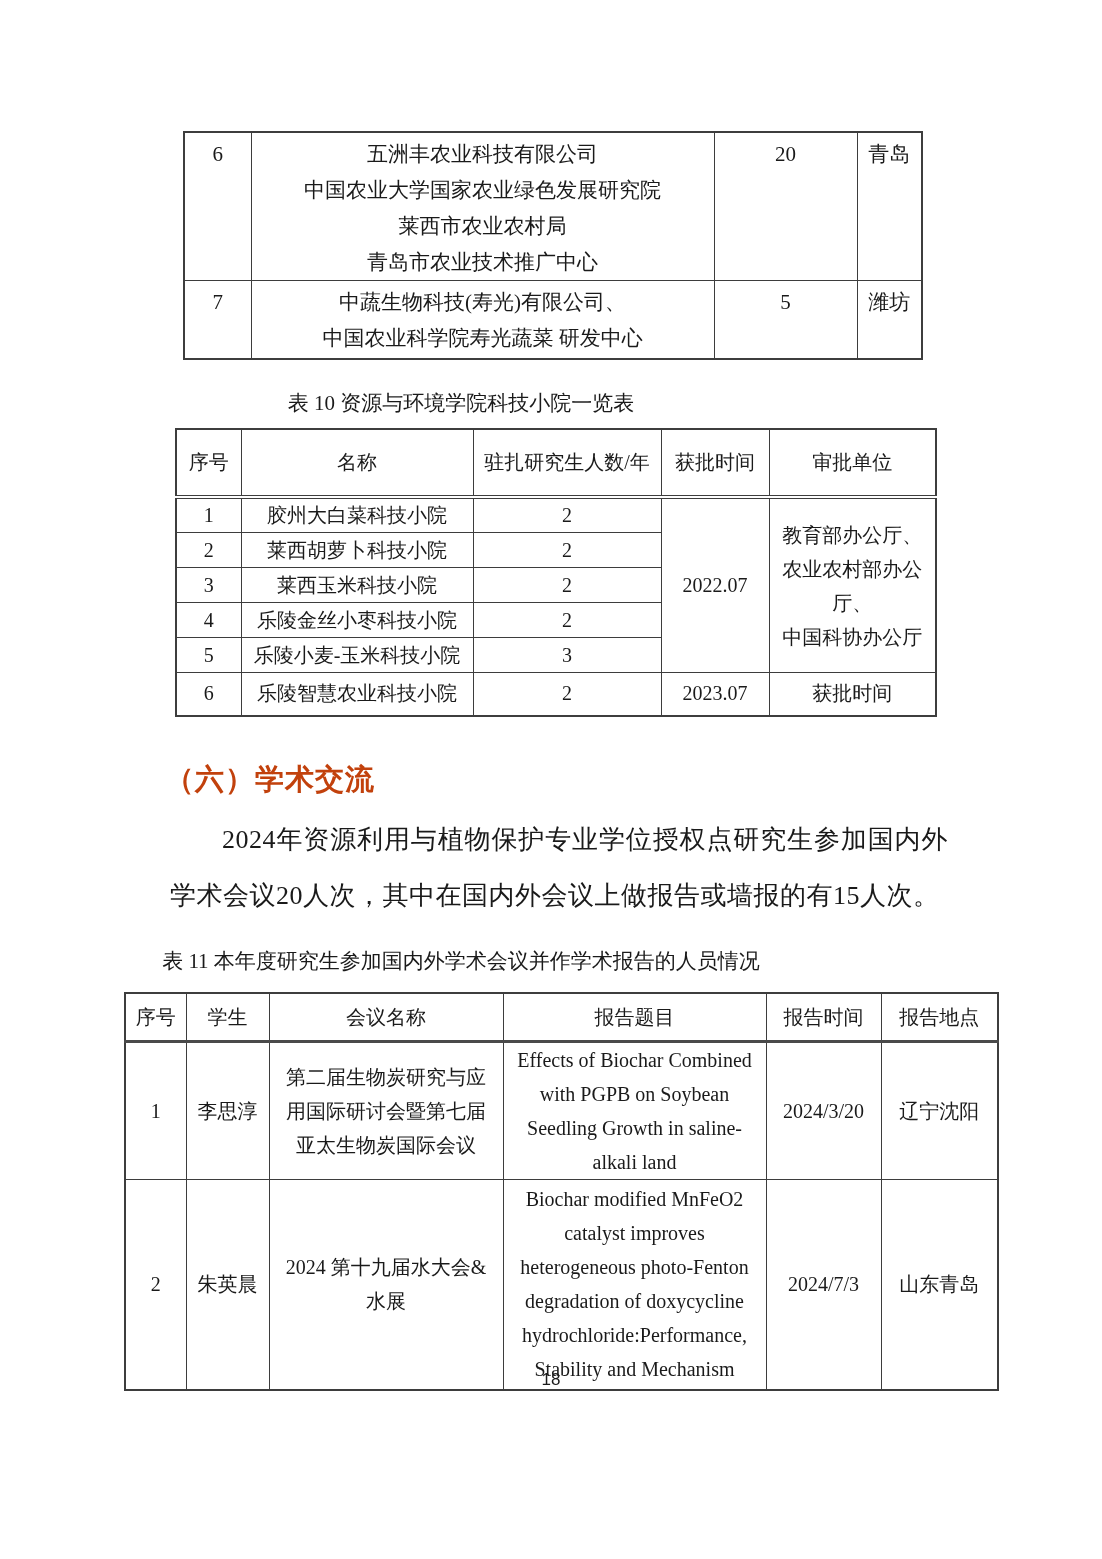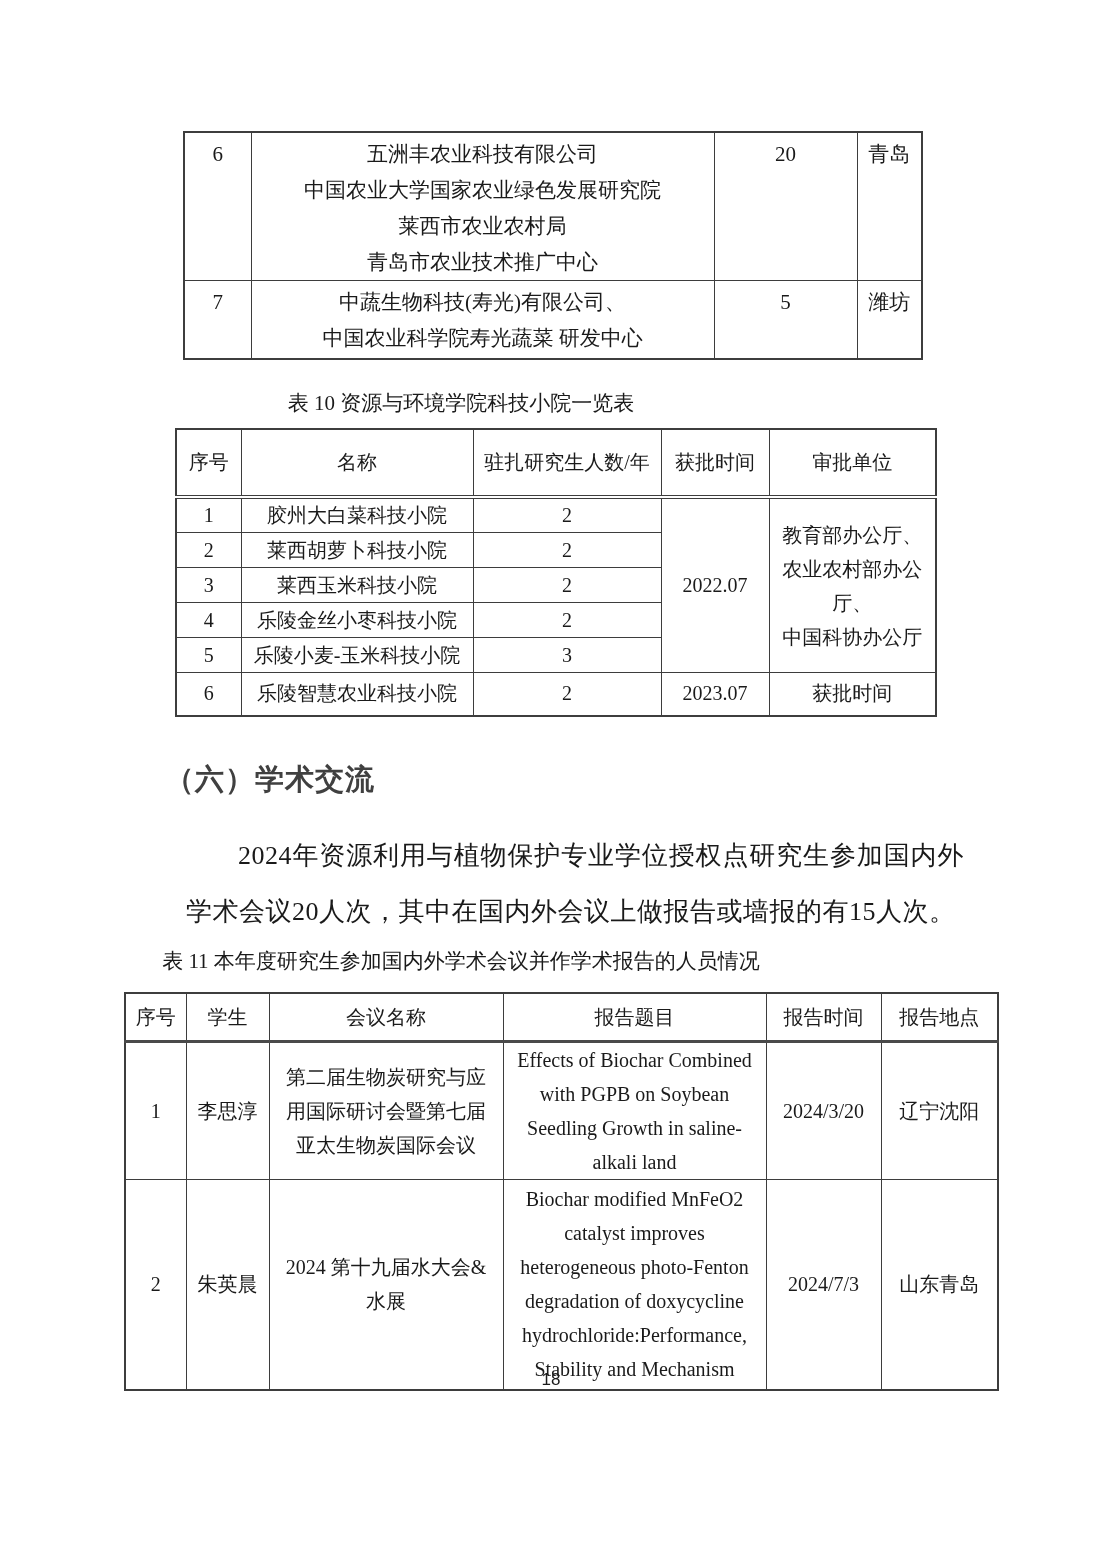--- a/index.html
+++ b/index.html
@@ -29,24 +29,24 @@
   .tbl10 { left:175px; top:428px; width:760px; border: 2px solid #3d3d3d; }
   .tbl10 th, .tbl10 td { font-size:20px; line-height:33px; padding:0 4px; }
   .tbl10 thead th { border-bottom: 4px double #3d3d3d; }
   .headwrap { width:166px; margin:8px auto; }
   .unitwrap div { line-height:34px; }
 
   
   .heading {
     position:absolute; left:165px; top:760px; margin:0;
     font-family:"Liberation Sans","DejaVu Sans",sans-serif;
-    font-weight:bold; font-size:29px; letter-spacing:1px; color:#404040;
+    font-weight:bold; font-size:29px; letter-spacing:1px; color:#c2410c;
   }
   .para {
-    position:absolute; left:170px; top:812px; width:778px; margin:16px;
+    position:absolute; left:170px; top:812px; width:778px; margin:0;
     font-size:26px; line-height:56px; text-indent:2em;
     text-align:justify; letter-spacing:0.5px;
   }
 
   
   .tbl11 { left:124px; top:992px; width:873px; border: 2px solid #3d3d3d; }
   .tbl11 th, .tbl11 td { font-size:20px; line-height:34px; padding:0 9px; }
   .tbl11 thead th { border-bottom: 3px solid #4a4a4a; height:46px; }
 
   .pagenum { position:absolute; left:0; top:1370px; width:1102px; text-align:center; font-size:17px; font-family:"Liberation Sans","DejaVu Sans",sans-serif; }

